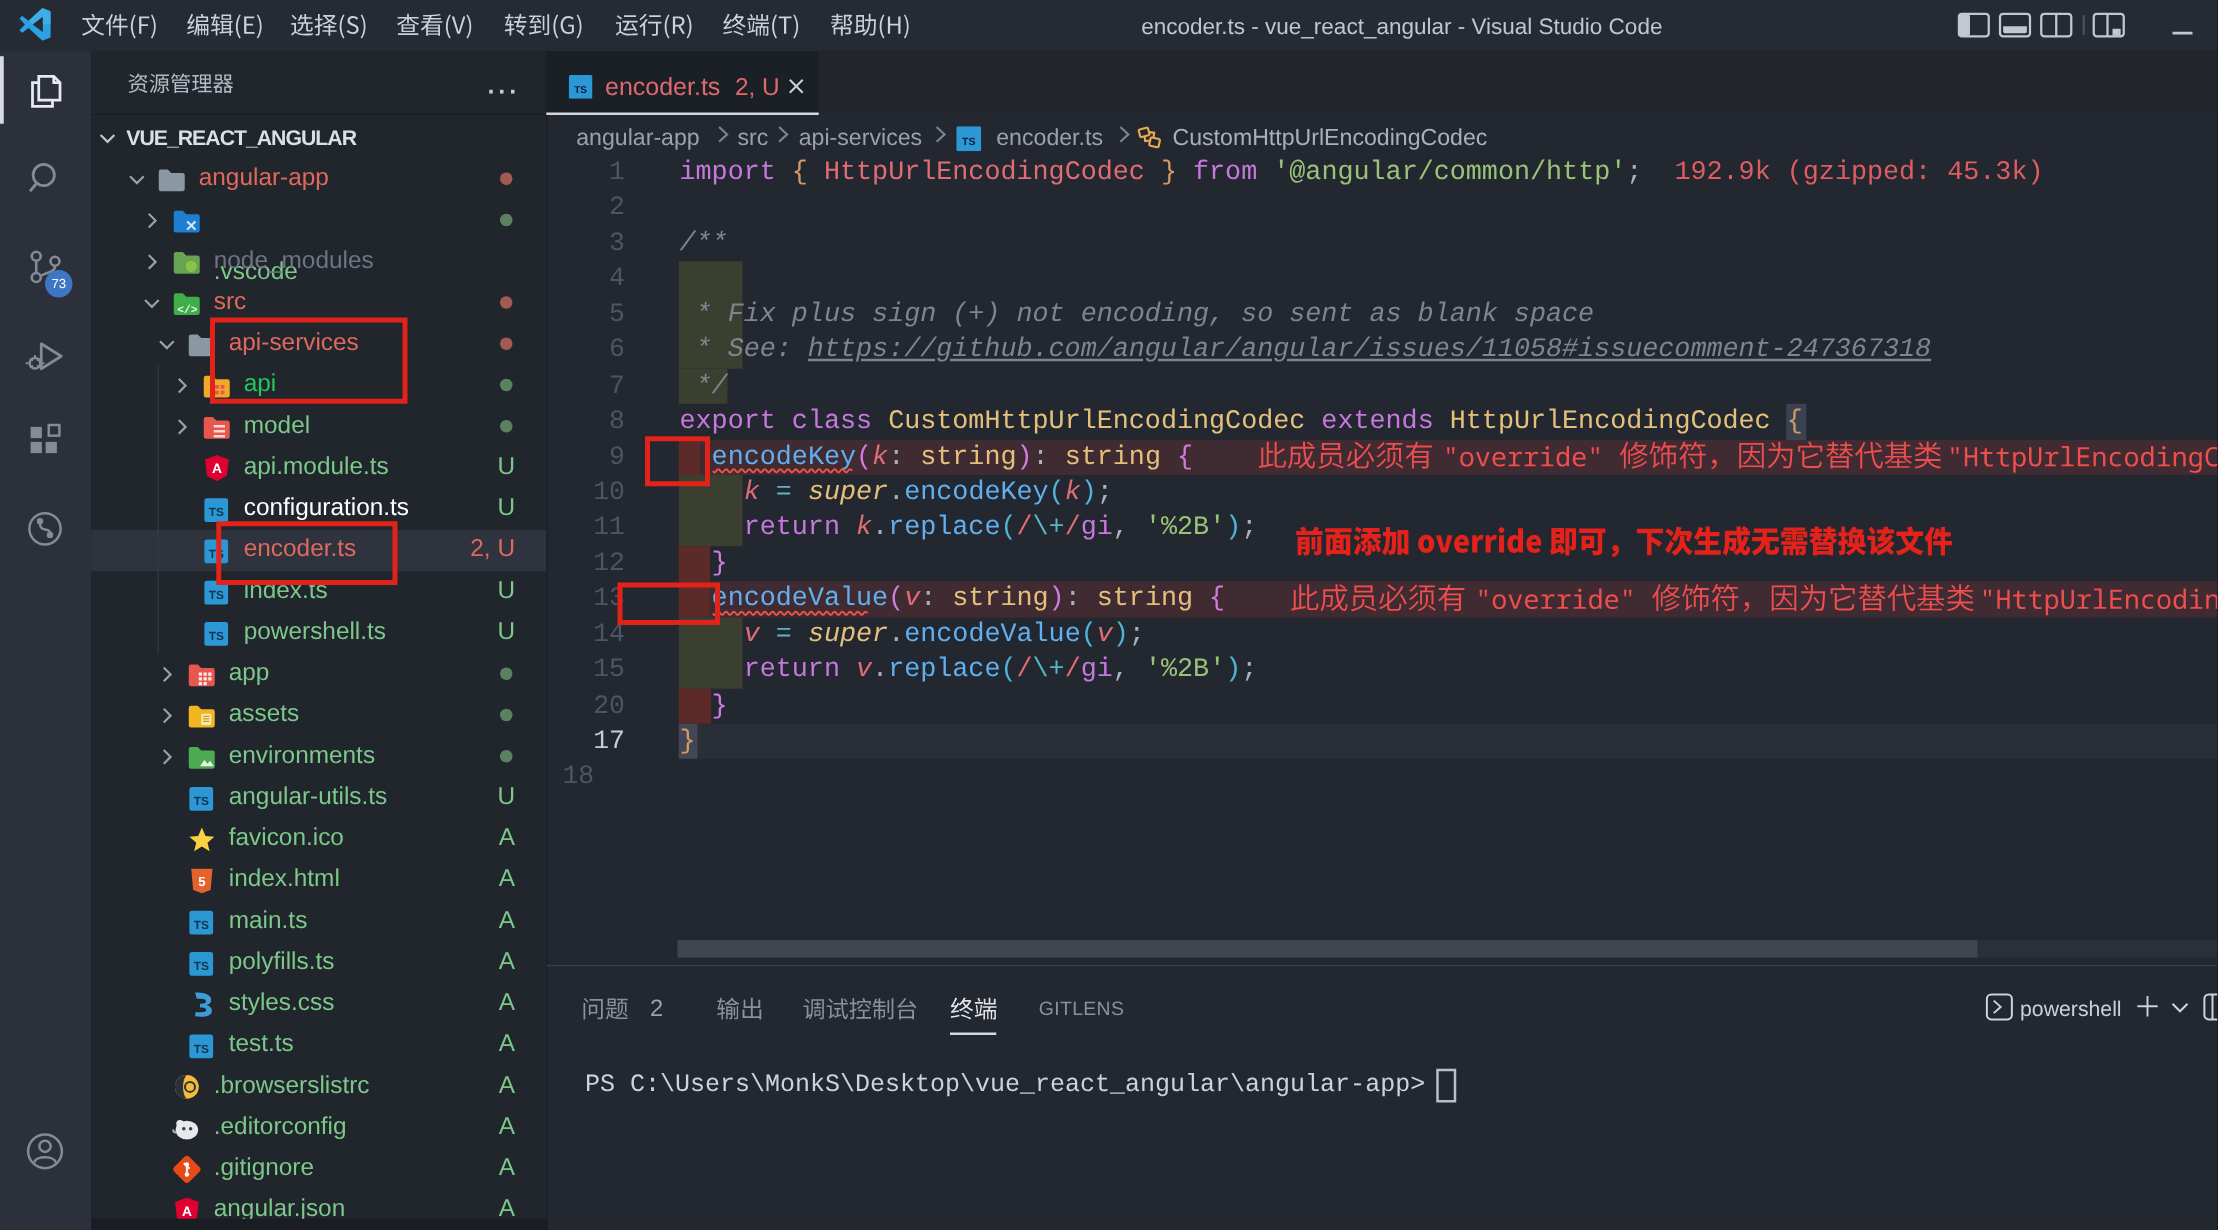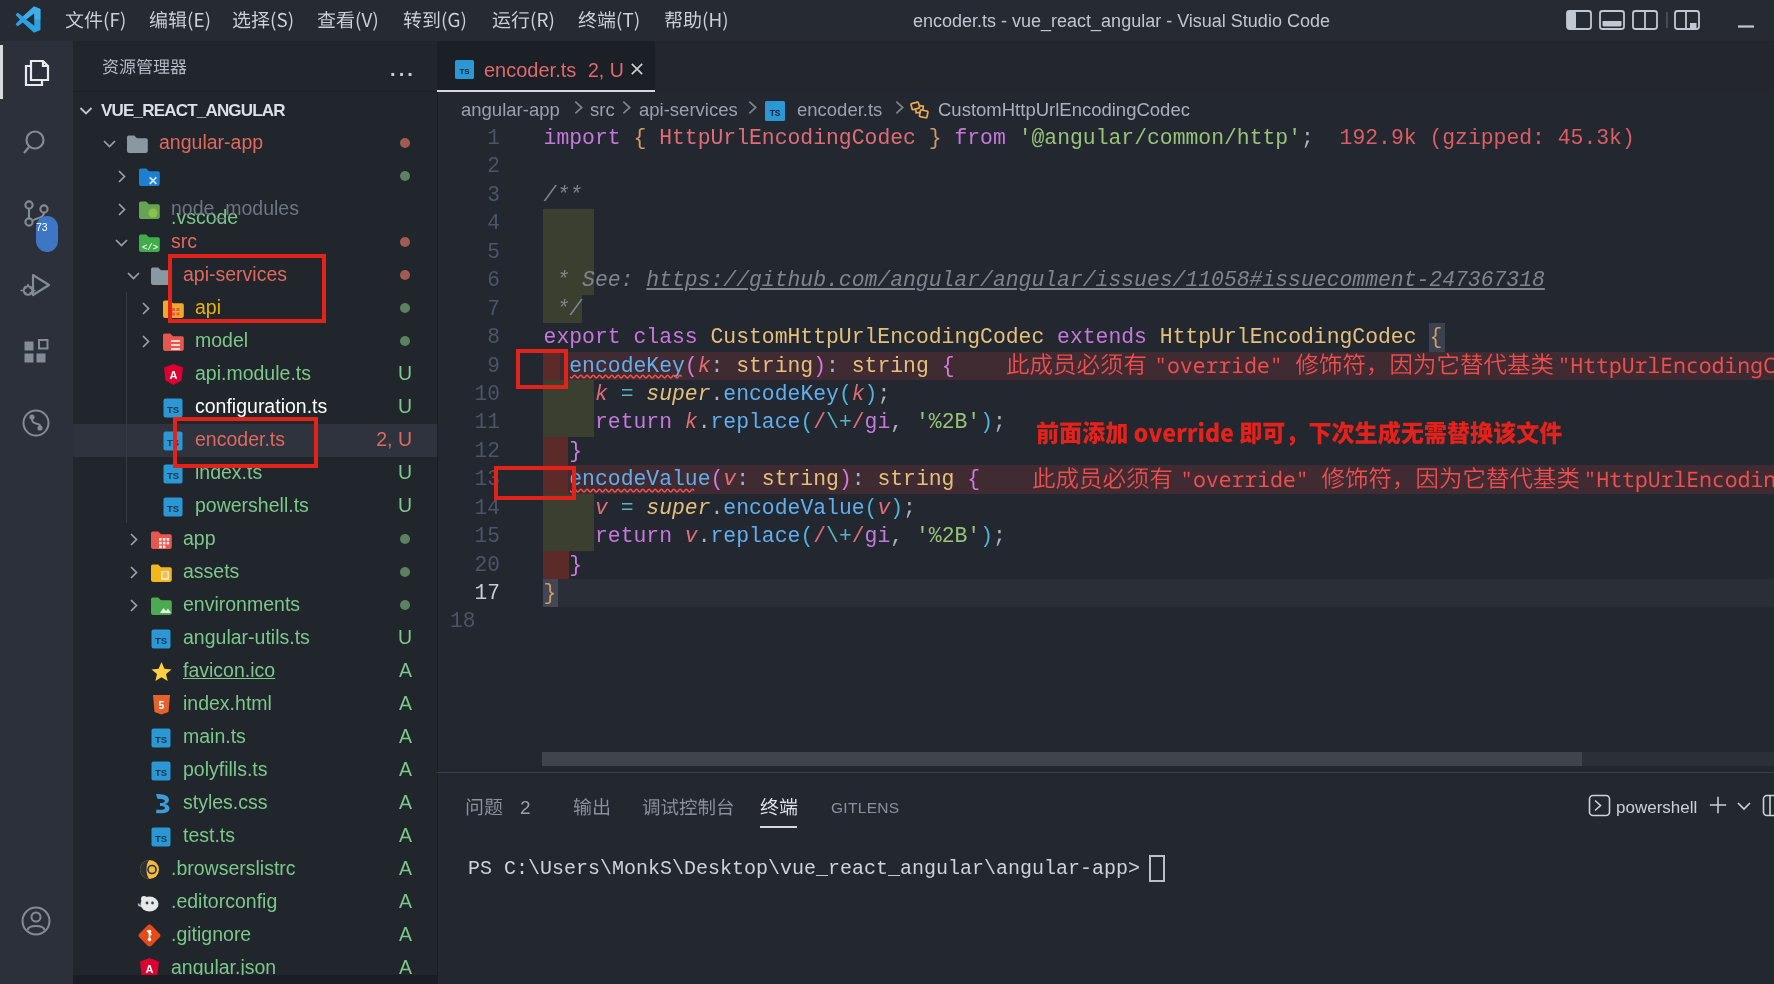--- a/index.html
+++ b/index.html
@@ -66,21 +66,21 @@
     <svg style="position:absolute;left:19px;top:126px" width="34" height="34" viewBox="0 0 34 34" fill="none">
       <circle cx="16" cy="14" r="8.5" stroke="#848b97" stroke-width="2.2"></circle>
       <line x1="10" y1="21" x2="5" y2="27" stroke="#848b97" stroke-width="2.2"></line>
     </svg>
     <svg style="position:absolute;left:19px;top:197px" width="34" height="34" viewBox="0 0 34 34" fill="none">
       <circle cx="10" cy="8" r="3.6" stroke="#848b97" stroke-width="2.1"></circle>
       <circle cx="10" cy="25" r="3.6" stroke="#848b97" stroke-width="2.1"></circle>
       <circle cx="25" cy="12" r="3.6" stroke="#848b97" stroke-width="2.1"></circle>
       <path d="M10 12 v9 M25 15.5 c0 6 -7 5 -11 8" stroke="#848b97" stroke-width="2.1"></path>
     </svg>
-    <div style="position:absolute;left:36px;top:216px;width:22px;height:36px;border-radius:11px;background:#3e76c6;color:#fff;font:10.5px/22px 'Liberation Sans';text-align:left">73</div>
+    <div style="position:absolute;left:36px;top:216px;width:22px;height:22px;border-radius:11px;background:#3e76c6;color:#fff;font:10.5px/22px 'Liberation Sans';text-align:center">73</div>
     <svg style="position:absolute;left:19px;top:268px" width="34" height="34" viewBox="0 0 34 34" fill="none">
       <path d="M14 7 L30 17 L14 27 Z" stroke="#848b97" stroke-width="2.2" stroke-linejoin="round" fill="none"></path>
       <circle cx="9" cy="22.5" r="4.2" stroke="#848b97" stroke-width="2" fill="#2b303a"></circle>
       <path d="M4 22.5 h-2.5 M14 22.5 h2.5 M5 19 l2.5 1.5 M5 26 l2.5 -1.5 M13 19 l-2.5 1.5 M13 26 l-2.5 -1.5 M9 18.3 v-2.3" stroke="#848b97" stroke-width="1.6"></path>
     </svg>
     <svg style="position:absolute;left:19px;top:335px" width="34" height="34" viewBox="0 0 34 34" fill="none">
       <rect x="5.5" y="6.5" width="9" height="9" fill="#848b97"></rect>
       <rect x="5.5" y="18.5" width="9" height="9" fill="#848b97"></rect>
       <rect x="17.5" y="18.5" width="9" height="9" fill="#848b97"></rect>
       <rect x="20" y="5" width="8.5" height="8.5" stroke="#848b97" stroke-width="2" fill="none"></rect>
@@ -153,21 +153,21 @@
     </svg>
     <div style="position:absolute;left:161px;top:295.5px"><svg width="25" height="25" viewBox="0 0 25 25">
         <path fill="#f0a828" d="M2 4.5 h7.2 l2.8 2.8 h9 a1.8 1.8 0 0 1 1.8 1.8 v11 a1.8 1.8 0 0 1 -1.8 1.8 h-17.2 a1.8 1.8 0 0 1 -1.8 -1.8 v-13.8 a1.8 1.8 0 0 1 1.8 -1.8 z"></path>
         <g fill="#e8574e">
           <rect x="11" y="12" width="3" height="3"></rect>
           <rect x="15.5" y="12" width="3" height="3"></rect>
           <rect x="11" y="16.5" width="3" height="3"></rect>
           <rect x="15.5" y="16.5" width="3" height="3"></rect>
         </g>
       </svg></div>
-    <div style="position:absolute;left:195px;top:296.0px;color:#eab308;font:400 19.5px/23.5px 'Liberation Sans',sans-serif;letter-spacing:0;white-space:pre;text-align:right;">api</div>
+    <div style="position:absolute;left:195px;top:296.0px;color:#22c55e;font:400 19.5px/23.5px 'Liberation Sans',sans-serif;letter-spacing:0;white-space:pre;text-align:right;">api</div>
     <div style="position:absolute;left:400px;top:303.0px;width:10px;height:10px;background:#5c8160;border-radius:5px;"></div>
     <svg style="position:absolute;left:137px;top:332.5px" width="17" height="17" viewBox="0 0 17 17" fill="none">
       <path d="M6 3 L11.5 8.5 L6 14" stroke="#9aa1ac" stroke-width="1.7"></path>
     </svg>
     <div style="position:absolute;left:161px;top:328.5px"><svg width="25" height="25" viewBox="0 0 25 25">
         <path fill="#e8574e" d="M2 4.5 h7.2 l2.8 2.8 h9 a1.8 1.8 0 0 1 1.8 1.8 v11 a1.8 1.8 0 0 1 -1.8 1.8 h-17.2 a1.8 1.8 0 0 1 -1.8 -1.8 v-13.8 a1.8 1.8 0 0 1 1.8 -1.8 z"></path>
         <g fill="#ffd6d2">
           <rect x="10" y="11" width="9" height="2"></rect>
           <rect x="10" y="15" width="9" height="2"></rect>
           <rect x="10" y="19" width="9" height="2"></rect>
@@ -244,21 +244,21 @@
     <div style="position:absolute;left:400px;top:600.0px;width:10px;height:10px;background:#5c8160;border-radius:5px;"></div>
     <div style="position:absolute;left:149px;top:625.5px"><svg width="25" height="25" viewBox="0 0 25 25">
         <rect x="2.5" y="3.5" width="19" height="19" rx="2" fill="#2b98d5"></rect>
         <text x="12" y="18" text-anchor="middle" font-family="Liberation Sans" font-size="9.5" font-weight="700" fill="#15354d">TS</text>
       </svg></div>
     <div style="position:absolute;left:183px;top:626.0px;color:#7cc88a;font:400 19.5px/23.5px 'Liberation Sans',sans-serif;letter-spacing:0;white-space:pre;">angular-utils.ts</div>
     <div style="position:absolute;left:412px;top:626.0px;transform:translateX(-100%);color:#7cc88a;font:19.5px 'Liberation Sans';white-space:pre">U</div>
     <div style="position:absolute;left:149px;top:658.5px"><svg width="25" height="25" viewBox="0 0 25 25">
         <path fill="#fdd042" d="M12.5 3 L15.4 9.8 L22.5 10.4 L17 15.1 L18.7 22 L12.5 18.2 L6.3 22 L8 15.1 L2.5 10.4 L9.6 9.8 Z"></path>
       </svg></div>
-    <div style="position:absolute;left:183px;top:659.0px;color:#7cc88a;font:400 19.5px/23.5px 'Liberation Sans',sans-serif;letter-spacing:0;white-space:pre;text-decoration:underline;">favicon.ico</div>
+    <div style="position:absolute;left:183px;top:659.0px;color:#7cc88a;font:400 19.5px/23.5px 'Liberation Sans',sans-serif;letter-spacing:0;white-space:pre;">favicon.ico</div>
     <div style="position:absolute;left:412px;top:659.0px;transform:translateX(-100%);color:#7cc88a;font:19.5px 'Liberation Sans';white-space:pre">A</div>
     <div style="position:absolute;left:149px;top:691.5px"><svg width="25" height="25" viewBox="0 0 25 25">
         <path fill="#e5622d" d="M4 3 h17 L19.5 20 L12.5 22.5 L5.5 20 Z"></path>
         <text x="12.5" y="17" text-anchor="middle" font-family="Liberation Sans" font-size="10.5" font-weight="700" fill="#fff">5</text>
       </svg></div>
     <div style="position:absolute;left:183px;top:692.0px;color:#7cc88a;font:400 19.5px/23.5px 'Liberation Sans',sans-serif;letter-spacing:0;white-space:pre;">index.html</div>
     <div style="position:absolute;left:412px;top:692.0px;transform:translateX(-100%);color:#7cc88a;font:19.5px 'Liberation Sans';white-space:pre">A</div>
     <div style="position:absolute;left:149px;top:724.5px"><svg width="25" height="25" viewBox="0 0 25 25">
         <rect x="2.5" y="3.5" width="19" height="19" rx="2" fill="#2b98d5"></rect>
         <text x="12" y="18" text-anchor="middle" font-family="Liberation Sans" font-size="9.5" font-weight="700" fill="#15354d">TS</text>
@@ -377,20 +377,21 @@
     <div style="position:absolute;left:450px;top:408.40000000000003px;width:50px;text-align:right;color:#4d5565;font:21.16px/28.44px 'Liberation Mono';">11</div>
     <div style="position:absolute;left:450px;top:436.84000000000003px;width:50px;text-align:right;color:#4d5565;font:21.16px/28.44px 'Liberation Mono';">12</div>
     <div style="position:absolute;left:450px;top:465.28000000000003px;width:50px;text-align:right;color:#4d5565;font:21.16px/28.44px 'Liberation Mono';">13</div>
     <div style="position:absolute;left:450px;top:493.72px;width:50px;text-align:right;color:#4d5565;font:21.16px/28.44px 'Liberation Mono';">14</div>
     <div style="position:absolute;left:450px;top:522.1600000000001px;width:50px;text-align:right;color:#4d5565;font:21.16px/28.44px 'Liberation Mono';">15</div>
     <div style="position:absolute;left:450px;top:550.6px;width:50px;text-align:right;color:#4d5565;font:21.16px/28.44px 'Liberation Mono';">20</div>
     <div style="position:absolute;left:450px;top:579.04px;width:50px;text-align:right;color:#c6cbd4;font:21.16px/28.44px 'Liberation Mono';">17</div>
     <div style="position:absolute;left:450px;top:607.48px;width:50px;color:#4d5565;font:21.16px/28.44px 'Liberation Mono';">18</div>
     <div style="position:absolute;left:543.6px;font:21.4px/28.44px 'Liberation Mono',monospace;white-space:pre;color:#abb2bf;top:124.0px"><span class="kw">import</span> <span class="b1">{</span> <span class="red">HttpUrlEncodingCodec</span> <span class="b1">}</span> <span class="kw">from</span> <span class="str">'@angular/common/http'</span>;  <span class="cost">192.9k (gzipped: 45.3k)</span></div>
     <div style="position:absolute;left:543.6px;font:21.4px/28.44px 'Liberation Mono',monospace;white-space:pre;color:#abb2bf;top:180.88px"><span class="cmt">/**</span></div>
+    <div style="position:absolute;left:543.6px;font:21.4px/28.44px 'Liberation Mono',monospace;white-space:pre;color:#abb2bf;top:237.76px"><span class="cmt"> * Fix plus sign (+) not encoding, so sent as blank space</span></div>
     <div style="position:absolute;left:543.6px;font:21.4px/28.44px 'Liberation Mono',monospace;white-space:pre;color:#abb2bf;top:266.20000000000005px"><span class="cmt"> * See: <span class="u">https://github.com/angular/angular/issues/11058#issuecomment-247367318</span></span></div>
     <div style="position:absolute;left:543.6px;font:21.4px/28.44px 'Liberation Mono',monospace;white-space:pre;color:#abb2bf;top:294.64px"><span class="cmt"> */</span></div>
     <div style="position:absolute;left:543.6px;font:21.4px/28.44px 'Liberation Mono',monospace;white-space:pre;color:#abb2bf;top:323.08000000000004px"><span class="kw">export</span> <span class="kw">class</span> <span class="cls">CustomHttpUrlEncodingCodec</span> <span class="kw">extends</span> <span class="cls">HttpUrlEncodingCodec</span> <span class="b1">{</span></div>
     <div style="position:absolute;left:543.6px;font:21.4px/28.44px 'Liberation Mono',monospace;white-space:pre;color:#abb2bf;top:351.52px">  <span class="fn">encodeKey</span><span class="b2">(</span><span class="redi">k</span>: <span class="cls">string</span><span class="b2">)</span>: <span class="cls">string</span> <span class="b2">{</span></div>
     <div style="position:absolute;left:543.6px;font:21.4px/28.44px 'Liberation Mono',monospace;white-space:pre;color:#abb2bf;top:379.96000000000004px">    <span class="redi">k</span> <span class="cy">=</span> <span class="clsi">super</span>.<span class="fn">encodeKey</span><span class="b3">(</span><span class="redi">k</span><span class="b3">)</span>;</div>
     <div style="position:absolute;left:543.6px;font:21.4px/28.44px 'Liberation Mono',monospace;white-space:pre;color:#abb2bf;top:408.40000000000003px">    <span class="kw">return</span> <span class="redi">k</span>.<span class="fn">replace</span><span class="b3">(</span><span class="red">/</span><span class="cy">\+</span><span class="red">/</span><span class="kw">gi</span>, <span class="str">'%2B'</span><span class="b3">)</span>;</div>
     <div style="position:absolute;left:543.6px;font:21.4px/28.44px 'Liberation Mono',monospace;white-space:pre;color:#abb2bf;top:436.84000000000003px">  <span class="b2">}</span></div>
     <div style="position:absolute;left:543.6px;font:21.4px/28.44px 'Liberation Mono',monospace;white-space:pre;color:#abb2bf;top:465.28000000000003px">  <span class="fn">encodeValue</span><span class="b2">(</span><span class="redi">v</span>: <span class="cls">string</span><span class="b2">)</span>: <span class="cls">string</span> <span class="b2">{</span></div>
     <div style="position:absolute;left:543.6px;font:21.4px/28.44px 'Liberation Mono',monospace;white-space:pre;color:#abb2bf;top:493.72px">    <span class="redi">v</span> <span class="cy">=</span> <span class="clsi">super</span>.<span class="fn">encodeValue</span><span class="b3">(</span><span class="redi">v</span><span class="b3">)</span>;</div>
     <div style="position:absolute;left:543.6px;font:21.4px/28.44px 'Liberation Mono',monospace;white-space:pre;color:#abb2bf;top:522.1600000000001px">    <span class="kw">return</span> <span class="redi">v</span>.<span class="fn">replace</span><span class="b3">(</span><span class="red">/</span><span class="cy">\+</span><span class="red">/</span><span class="kw">gi</span>, <span class="str">'%2B'</span><span class="b3">)</span>;</div>

